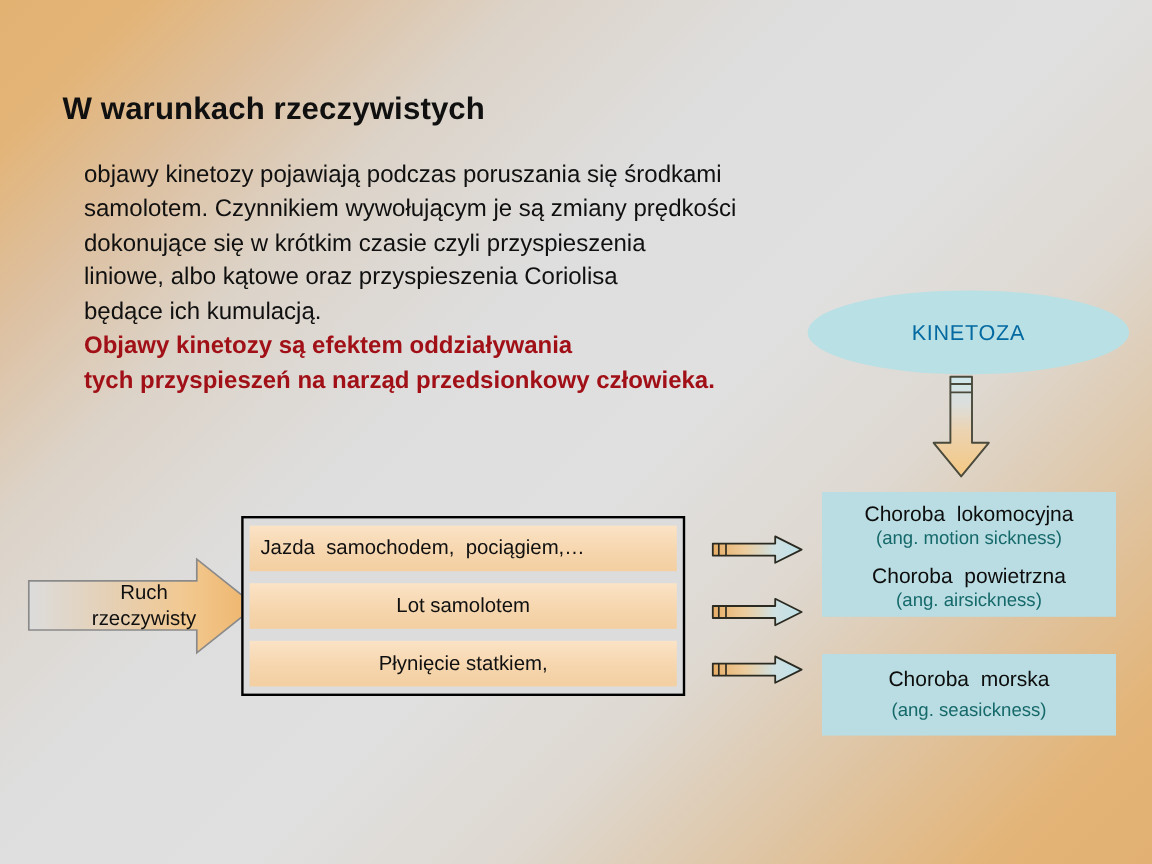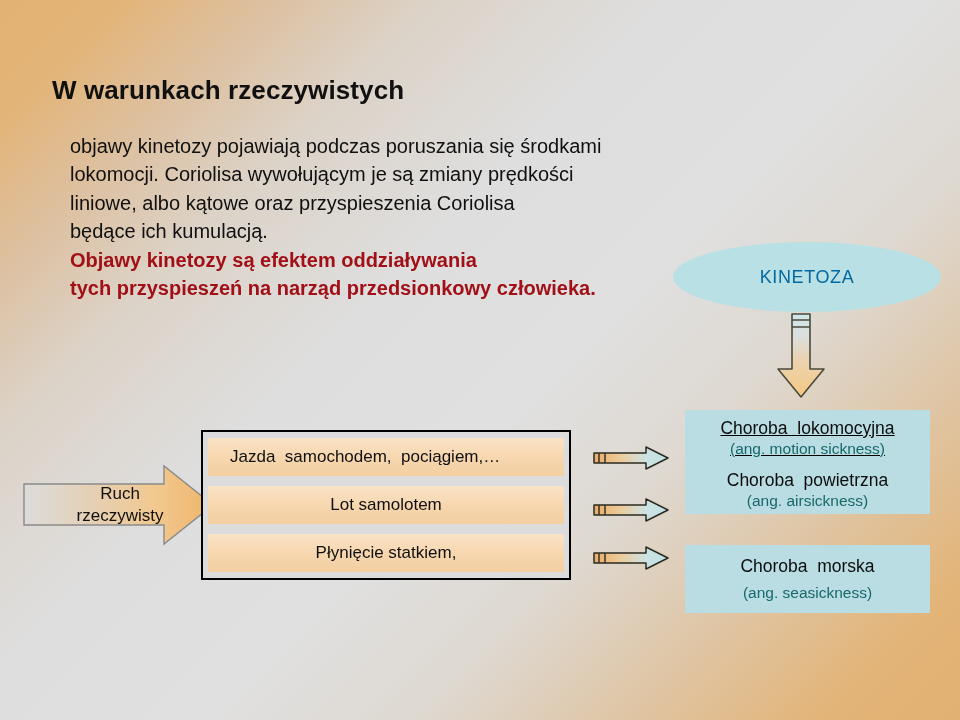--- a/index.html
+++ b/index.html
@@ -104,21 +104,21 @@
   .procrow {
     height: 38px;
     background: linear-gradient(to bottom, #fbe3c6 0%, #f6d6ae 55%, #f3cfa1 100%);
     display: flex;
     align-items: center;
     justify-content: center;
     color: #101010;
     font-size: 17px;
     white-space: pre;
   }
-  .procrow.first { justify-content: flex-start; padding-left: 22px; }
+  .procrow.first { justify-content: flex-start; padding-left: 9px; }
 
   
   #ruch {
     position: absolute;
     left: 22px;
     top: 464px;
     width: 194px;
     height: 82px;
   }
   #ruch .ruch-label {
@@ -148,21 +148,21 @@
   .dbox {
     position: absolute;
     left: 685px;
     width: 245px;
     background: #b9dde2;
     display: flex;
     flex-direction: column;
     align-items: center;
     justify-content: center;
   }
-  #dbox1 { top: 410px; height: 55px; text-decoration: underline; }
+  #dbox1 { top: 410px; height: 55px; }
   #dbox2 { top: 465px; height: 49px; }
   #dbox3 { top: 545px; height: 68px; }
   .dbox .pl {
     font-size: 17.5px;
     color: #0d0d0d;
     white-space: pre;
     line-height: 22px;
   }
   .dbox .en {
     font-size: 15.5px;
@@ -174,21 +174,22 @@
 </style>
 </head>
 <body>
 
 <div id="slide">
 
   <div id="textblock">
     <div class="heading">W warunkach rzeczywistych</div>
     <div class="para">
       <span class="para-line">objawy kinetozy pojawiają podczas poruszania się środkami</span>
-      <span class="para-line">lokomocji. Coriolisa wywołującym je są zmiany prędkości</span>
+      <span class="para-line">samolotem. Czynnikiem wywołującym je są zmiany prędkości</span>
+      <span class="para-line">dokonujące się w krótkim czasie czyli przyspieszenia</span>
       <span class="para-line">liniowe, albo kątowe oraz przyspieszenia Coriolisa</span>
       <span class="para-line">będące ich kumulacją.</span>
     </div>
     <div class="para-red">
       <span class="para-line">Objawy kinetozy są efektem oddziaływania</span>
       <span class="para-line">tych przyspieszeń na narząd przedsionkowy człowieka.</span>
     </div>
   </div>
 
   <div id="kinetoza">

